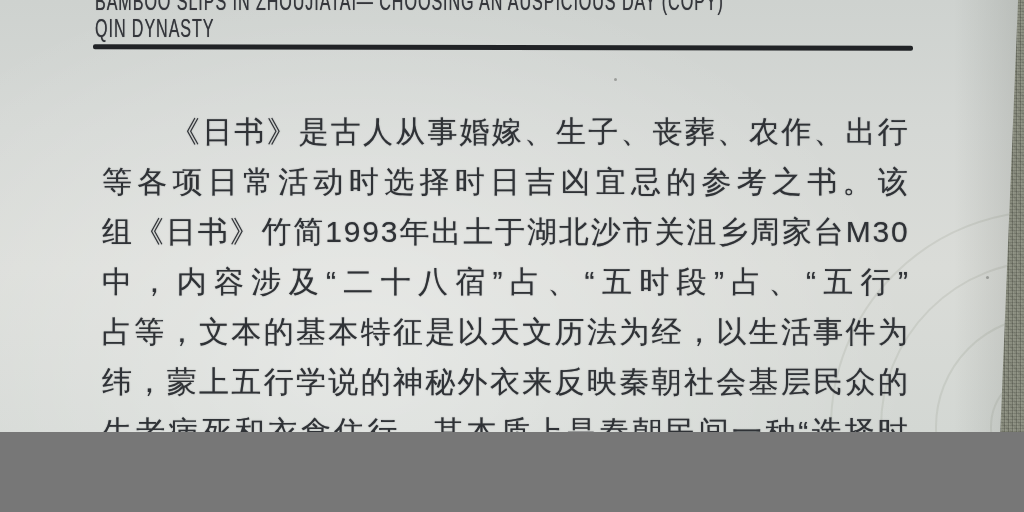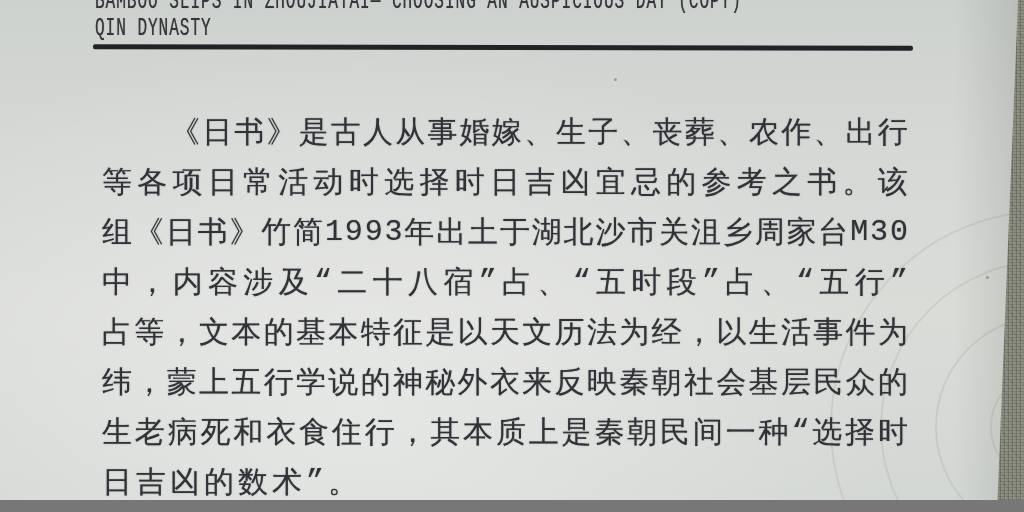--- a/index.html
+++ b/index.html
@@ -1,18 +1,18 @@
 <!DOCTYPE html>
 <html><head>
 <meta charset="utf-8">
 <style>
   html,body{margin:0;padding:0;background:#777;}
   .photo{
-    position:relative;width:1024px;height:500px;overflow:hidden;
-    font-family:Liberation Mono, monospace;
+    position:relative;width:1024px;height:432px;overflow:hidden;
+    font-family:Liberation Sans, sans-serif;
     
     background-color:#8b8e80;
     background-image:
       repeating-linear-gradient(90deg, rgba(52,54,45,0.28) 0 1px, rgba(255,255,255,0.06) 1px 2px, transparent 2px 4px),
       repeating-linear-gradient(0deg, rgba(40,42,35,0.18) 0 1px, transparent 1px 3px),
       repeating-linear-gradient(45deg, rgba(0,0,0,0.06) 0 2px, transparent 2px 6px);
   }
   .card{
     position:absolute;inset:0;
     clip-path:polygon(0 0, 1018px 0, 997px 512px, 0 512px);

